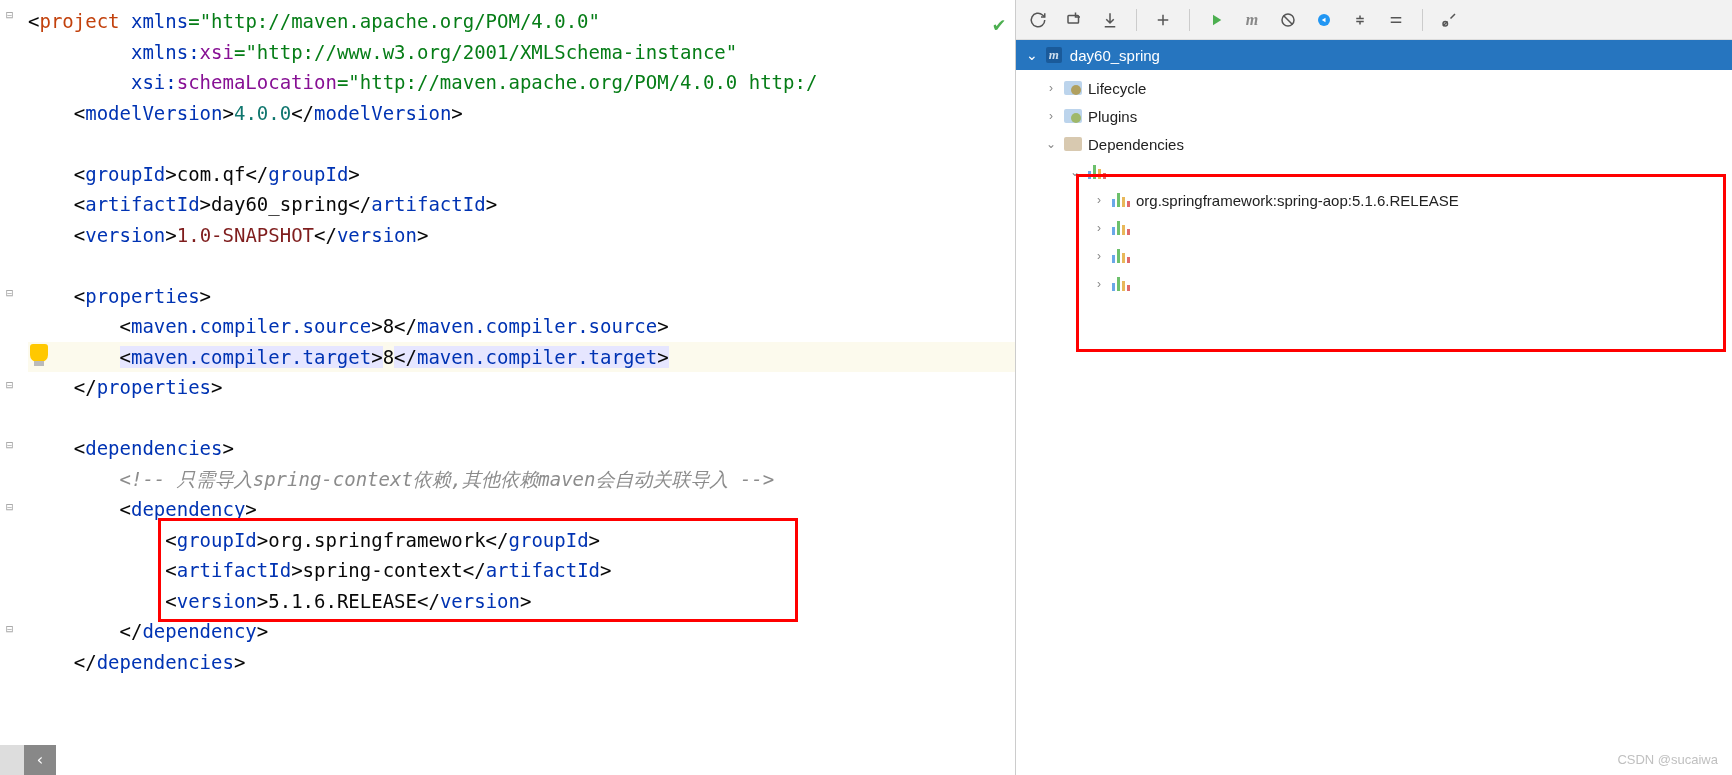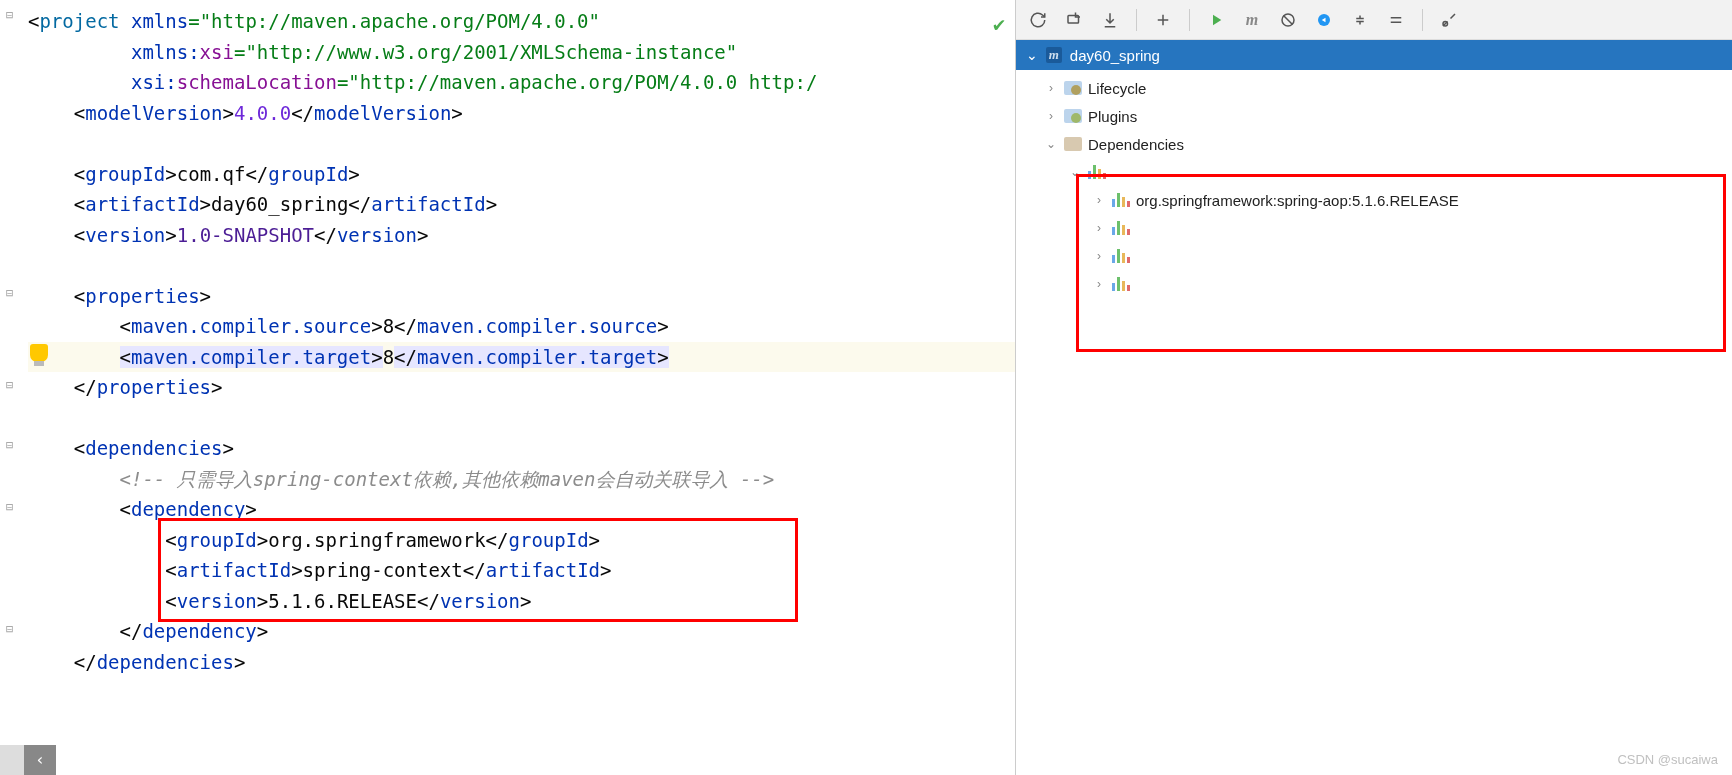--- a/index.html
+++ b/index.html
@@ -52,28 +52,28 @@
   <div class="gutter">
     <span class="fold" style="top:8px">⊟</span>
     <span class="fold" style="top:286px">⊟</span>
     <span class="fold" style="top:378px">⊟</span>
     <span class="fold" style="top:438px">⊟</span>
     <span class="fold" style="top:500px">⊟</span>
     <span class="fold" style="top:622px">⊟</span>
   </div>
   <div class="bulb"></div>
   <div class="check">✔</div>
-  <div class="code" id="code-area"><span><span style="color:#080808">&lt;</span><span style="color:#0369a1">project </span><span style="color:#0033b3">xmlns</span><span style="color:#067d17">=</span><span style="color:#067d17">"http://maven.apache.org/POM/4.0.0"</span></span>
+  <div class="code" id="code-area"><span><span style="color:#080808">&lt;</span><span style="color:#c2410c">project </span><span style="color:#0033b3">xmlns</span><span style="color:#067d17">=</span><span style="color:#067d17">"http://maven.apache.org/POM/4.0.0"</span></span>
 <span><span style="color:#080808">         </span><span style="color:#0033b3">xmlns:</span><span style="color:#871094">xsi</span><span style="color:#067d17">=</span><span style="color:#067d17">"http://www.w3.org/2001/XMLSchema-instance"</span></span>
 <span><span style="color:#080808">         </span><span style="color:#0033b3">xsi</span><span style="color:#0033b3">:</span><span style="color:#871094">schemaLocation</span><span style="color:#067d17">=</span><span style="color:#067d17">"http://maven.apache.org/POM/4.0.0 http:/</span></span>
-<span>    <span style="color:#080808">&lt;</span><span style="color:#0033b3">modelVersion</span><span style="color:#080808">&gt;</span><span style="color:#6d28d9">4.0.0</span><span style="color:#080808">&lt;/</span><span style="color:#0033b3">modelVersion</span><span style="color:#080808">&gt;</span></span>
+<span>    <span style="color:#080808">&lt;</span><span style="color:#0033b3">modelVersion</span><span style="color:#080808">&gt;</span><span style="color:#0f766e">4.0.0</span><span style="color:#080808">&lt;/</span><span style="color:#0033b3">modelVersion</span><span style="color:#080808">&gt;</span></span>
 <span><span style="color:#080808"></span></span>
 <span>    <span style="color:#080808">&lt;</span><span style="color:#0033b3">groupId</span><span style="color:#080808">&gt;</span><span style="color:#080808">com.qf</span><span style="color:#080808">&lt;/</span><span style="color:#0033b3">groupId</span><span style="color:#080808">&gt;</span></span>
 <span>    <span style="color:#080808">&lt;</span><span style="color:#0033b3">artifactId</span><span style="color:#080808">&gt;</span><span style="color:#080808">day60_spring</span><span style="color:#080808">&lt;/</span><span style="color:#0033b3">artifactId</span><span style="color:#080808">&gt;</span></span>
-<span>    <span style="color:#080808">&lt;</span><span style="color:#0033b3">version</span><span style="color:#080808">&gt;</span><span style="color:#4c1d95">1.0-SNAPSHOT</span><span style="color:#080808">&lt;/</span><span style="color:#0033b3">version</span><span style="color:#080808">&gt;</span></span>
+<span>    <span style="color:#080808">&lt;</span><span style="color:#0033b3">version</span><span style="color:#080808">&gt;</span><span style="color:#7f1d1d">1.0-SNAPSHOT</span><span style="color:#080808">&lt;/</span><span style="color:#0033b3">version</span><span style="color:#080808">&gt;</span></span>
 <span><span style="color:#080808"></span></span>
 <span>    <span style="color:#080808">&lt;</span><span style="color:#0033b3">properties</span><span style="color:#080808">&gt;</span></span>
 <span>        <span style="color:#080808">&lt;</span><span style="color:#0033b3">maven.compiler.source</span><span style="color:#080808">&gt;</span><span style="color:#080808">8</span><span style="color:#080808">&lt;/</span><span style="color:#0033b3">maven.compiler.source</span><span style="color:#080808">&gt;</span></span>
 <span class="hl-line">        <span style="color:#080808" class="sel">&lt;</span><span style="color:#0033b3" class="sel">maven.compiler.target</span><span style="color:#080808" class="sel">&gt;</span><span style="color:#080808">8</span><span style="color:#080808" class="sel">&lt;/</span><span style="color:#0033b3" class="sel">maven.compiler.target</span><span style="color:#080808" class="sel">&gt;</span></span>
 <span>    <span style="color:#080808">&lt;/</span><span style="color:#0033b3">properties</span><span style="color:#080808">&gt;</span></span>
 <span><span style="color:#080808"></span></span>
 <span>    <span style="color:#080808">&lt;</span><span style="color:#0033b3">dependencies</span><span style="color:#080808">&gt;</span></span>
 <span>        <span style="color:#8c8c8c;font-style:italic">&lt;!-- 只需导入spring-context依赖,其他依赖maven会自动关联导入 --&gt;</span></span>
 <span>        <span style="color:#080808">&lt;</span><span style="color:#0033b3">dependency</span><span style="color:#080808">&gt;</span></span>
 <span>            <span style="color:#080808">&lt;</span><span style="color:#0033b3">groupId</span><span style="color:#080808">&gt;</span><span style="color:#080808">org.springframework</span><span style="color:#080808">&lt;/</span><span style="color:#0033b3">groupId</span><span style="color:#080808">&gt;</span></span>

